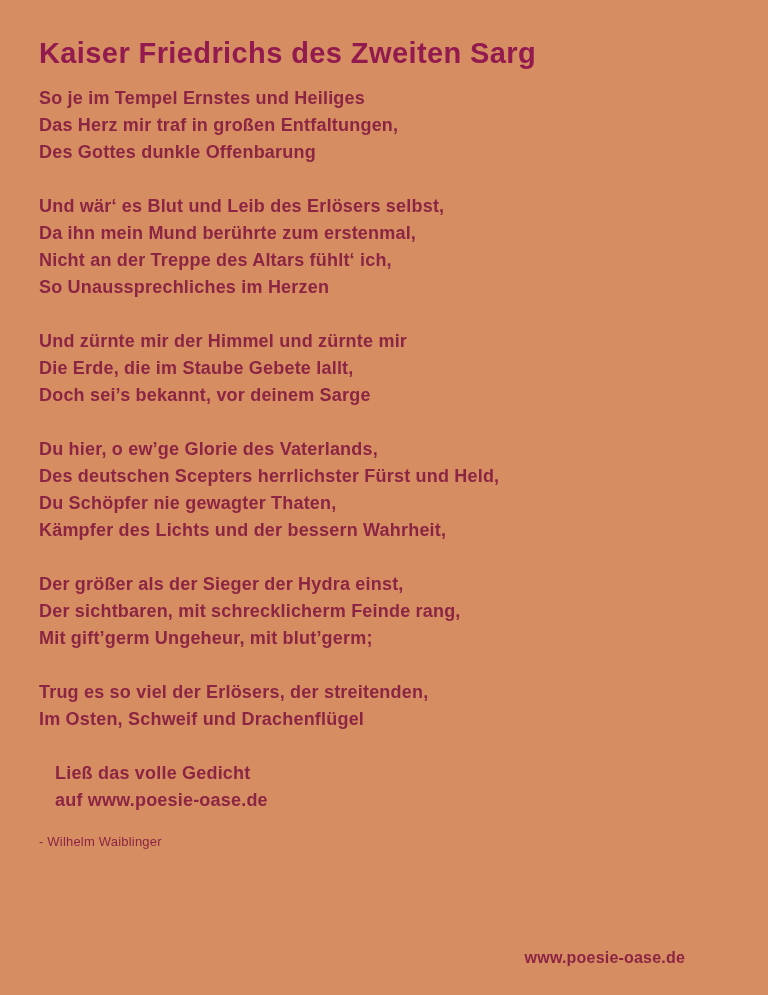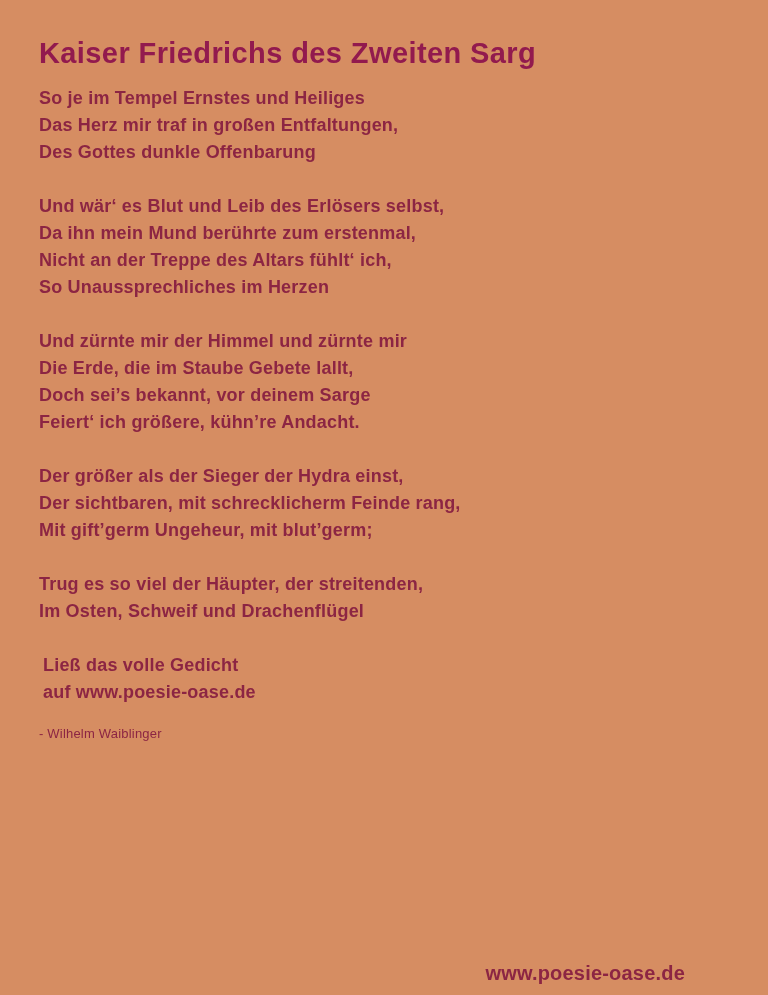--- a/index.html
+++ b/index.html
@@ -34,34 +34,34 @@
   }
   .line {
     font-size: 18px;
     line-height: 27px;
     font-weight: 700;
     letter-spacing: 0.2px;
     color: var(--text, #8c2543);
     white-space: pre;
   }
   .cta-block {
-    margin: 0 0 14px 4px;
+    margin: 0 0 14px 16px;
   }
   .author-line {
     font-size: 13px;
     line-height: 27px;
     font-weight: 400;
     letter-spacing: 0.2px;
     color: var(--text, #8c2543);
   }
   .site-watermark {
     position: absolute;
     right: 83px;
-    bottom: 13px;
-    font-size: 20px;
+    bottom: 28px;
+    font-size: 16px;
     line-height: 18px;
     font-weight: 700;
     letter-spacing: 0.2px;
     color: var(--text, #8c2543);
   }
 </style>
 </head>
 <body style="--bg: #d68d62; --title: #921a4e; --text: #8c2543;">
 
 <div class="poem-card">
@@ -77,32 +77,37 @@
     <div class="line">Und wär‘ es Blut und Leib des Erlösers selbst,</div>
     <div class="line">Da ihn mein Mund berührte zum erstenmal,</div>
     <div class="line">Nicht an der Treppe des Altars fühlt‘ ich,</div>
     <div class="line">So Unaussprechliches im Herzen</div>
   </div>
 
   <div class="stanza">
     <div class="line">Und zürnte mir der Himmel und zürnte mir</div>
     <div class="line">Die Erde, die im Staube Gebete lallt,</div>
     <div class="line">Doch sei’s bekannt, vor deinem Sarge</div>
-    <div class="line">Feiert‘ ich größere, kühn’re Andacht.</div>
   </div>
 
+  <div class="stanza">
+    <div class="line">Du hier, o ew’ge Glorie des Vaterlands,</div>
+    <div class="line">Des deutschen Scepters herrlichster Fürst und Held,</div>
+    <div class="line">Du Schöpfer nie gewagter Thaten,</div>
+    <div class="line">Kämpfer des Lichts und der bessern Wahrheit,</div>
+  </div>
 
   <div class="stanza">
     <div class="line">Der größer als der Sieger der Hydra einst,</div>
     <div class="line">Der sichtbaren, mit schrecklicherm Feinde rang,</div>
     <div class="line">Mit gift’germ Ungeheur, mit blut’germ;</div>
   </div>
 
   <div class="stanza">
-    <div class="line">Trug es so viel der Häupter, der streitenden,</div>
+    <div class="line">Trug es so viel der Erlösers, der streitenden,</div>
     <div class="line">Im Osten, Schweif und Drachenflügel</div>
   </div>
 
   <div class="cta-block">
     <div class="line">Ließ das volle Gedicht</div>
     <div class="line">auf www.poesie-oase.de</div>
   </div>
 
   <div class="author-line">- Wilhelm Waiblinger</div>
 </div>

